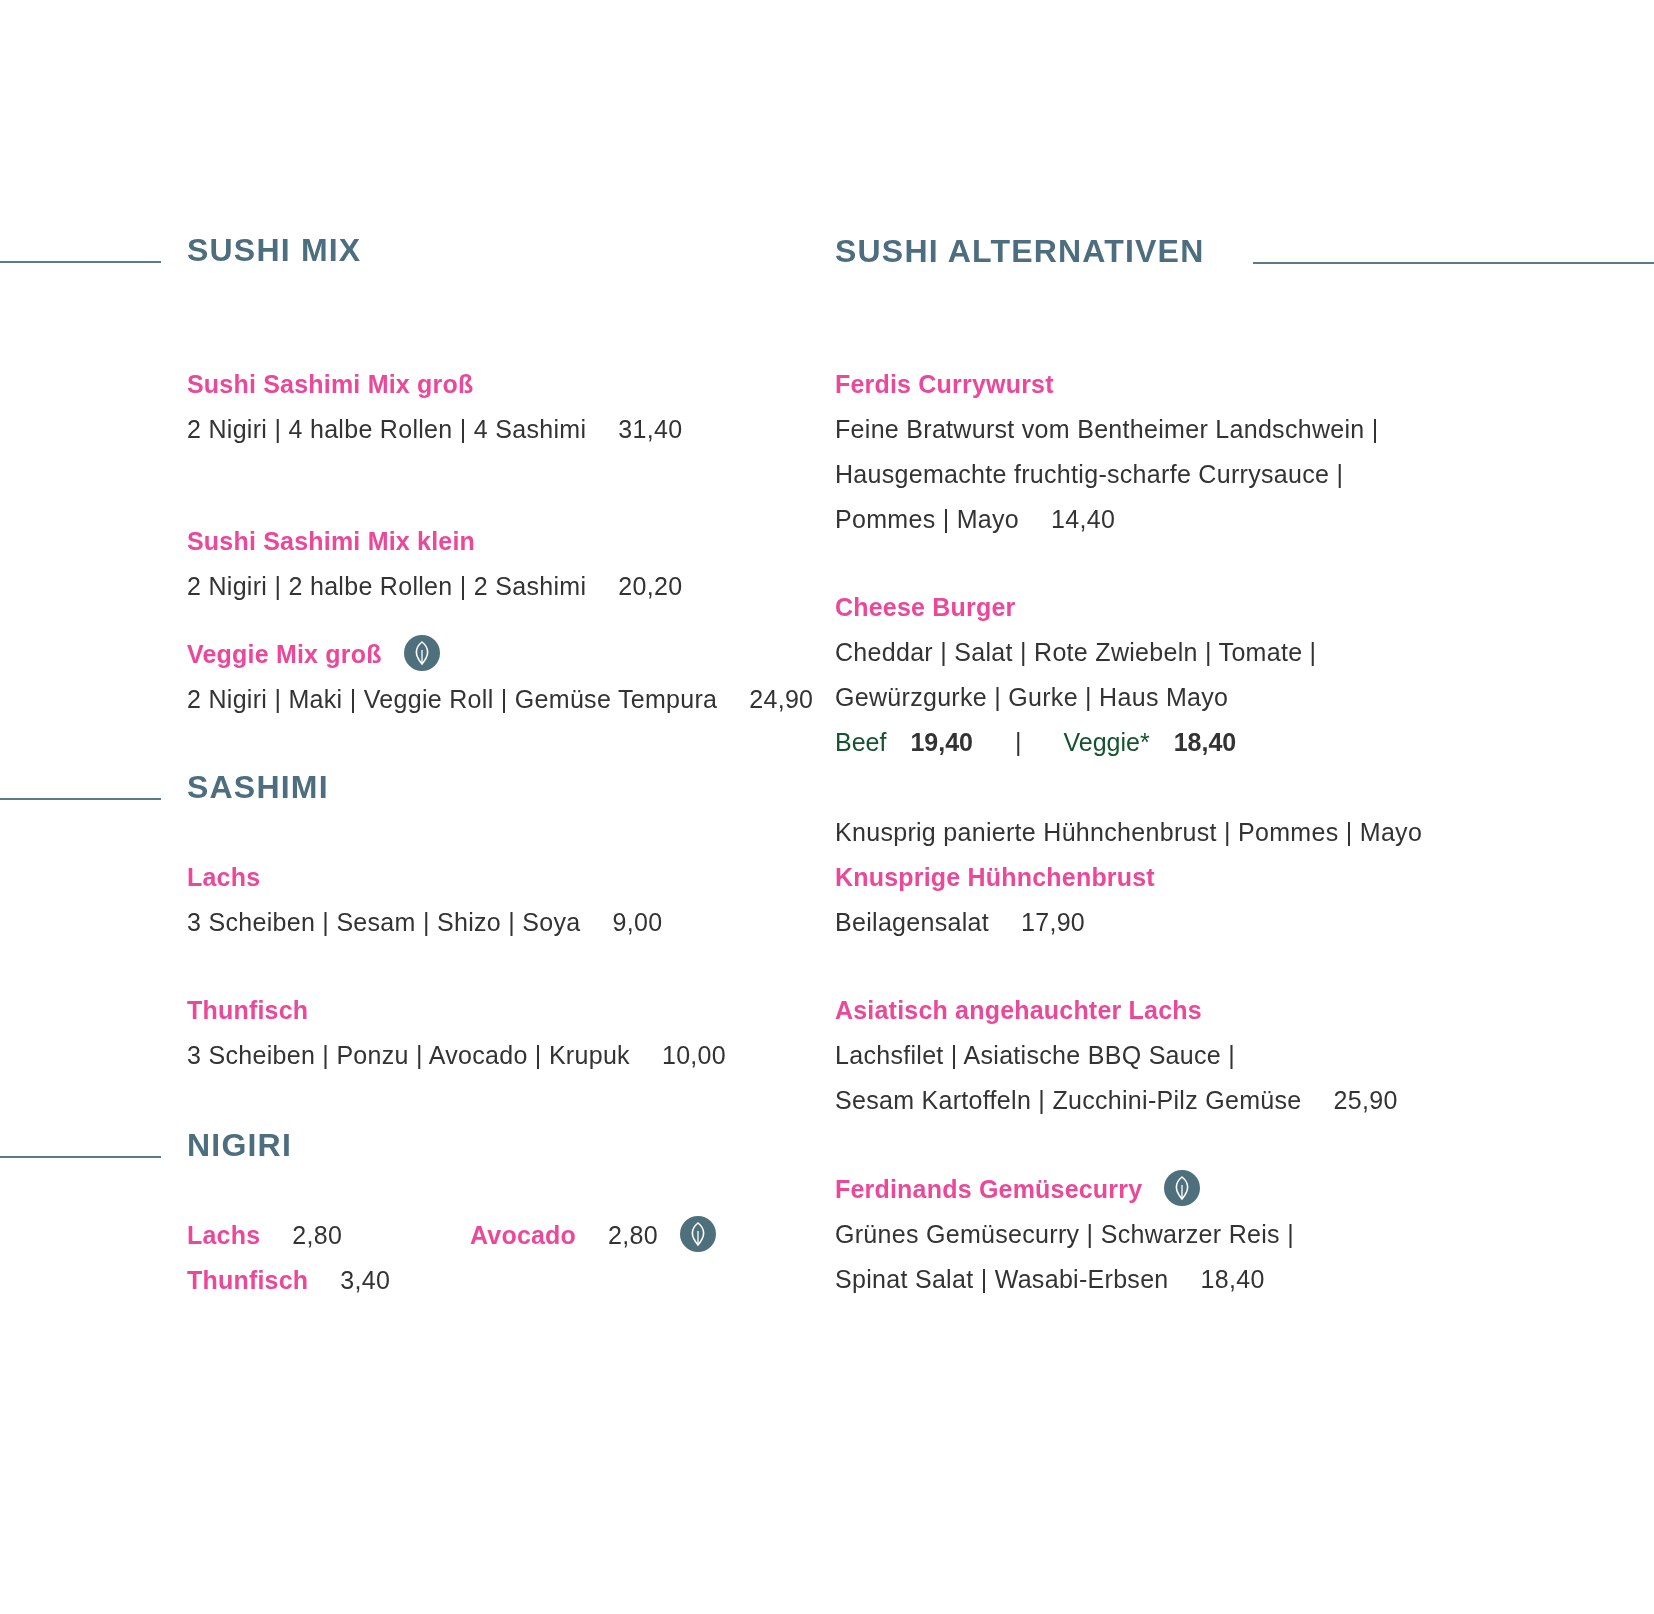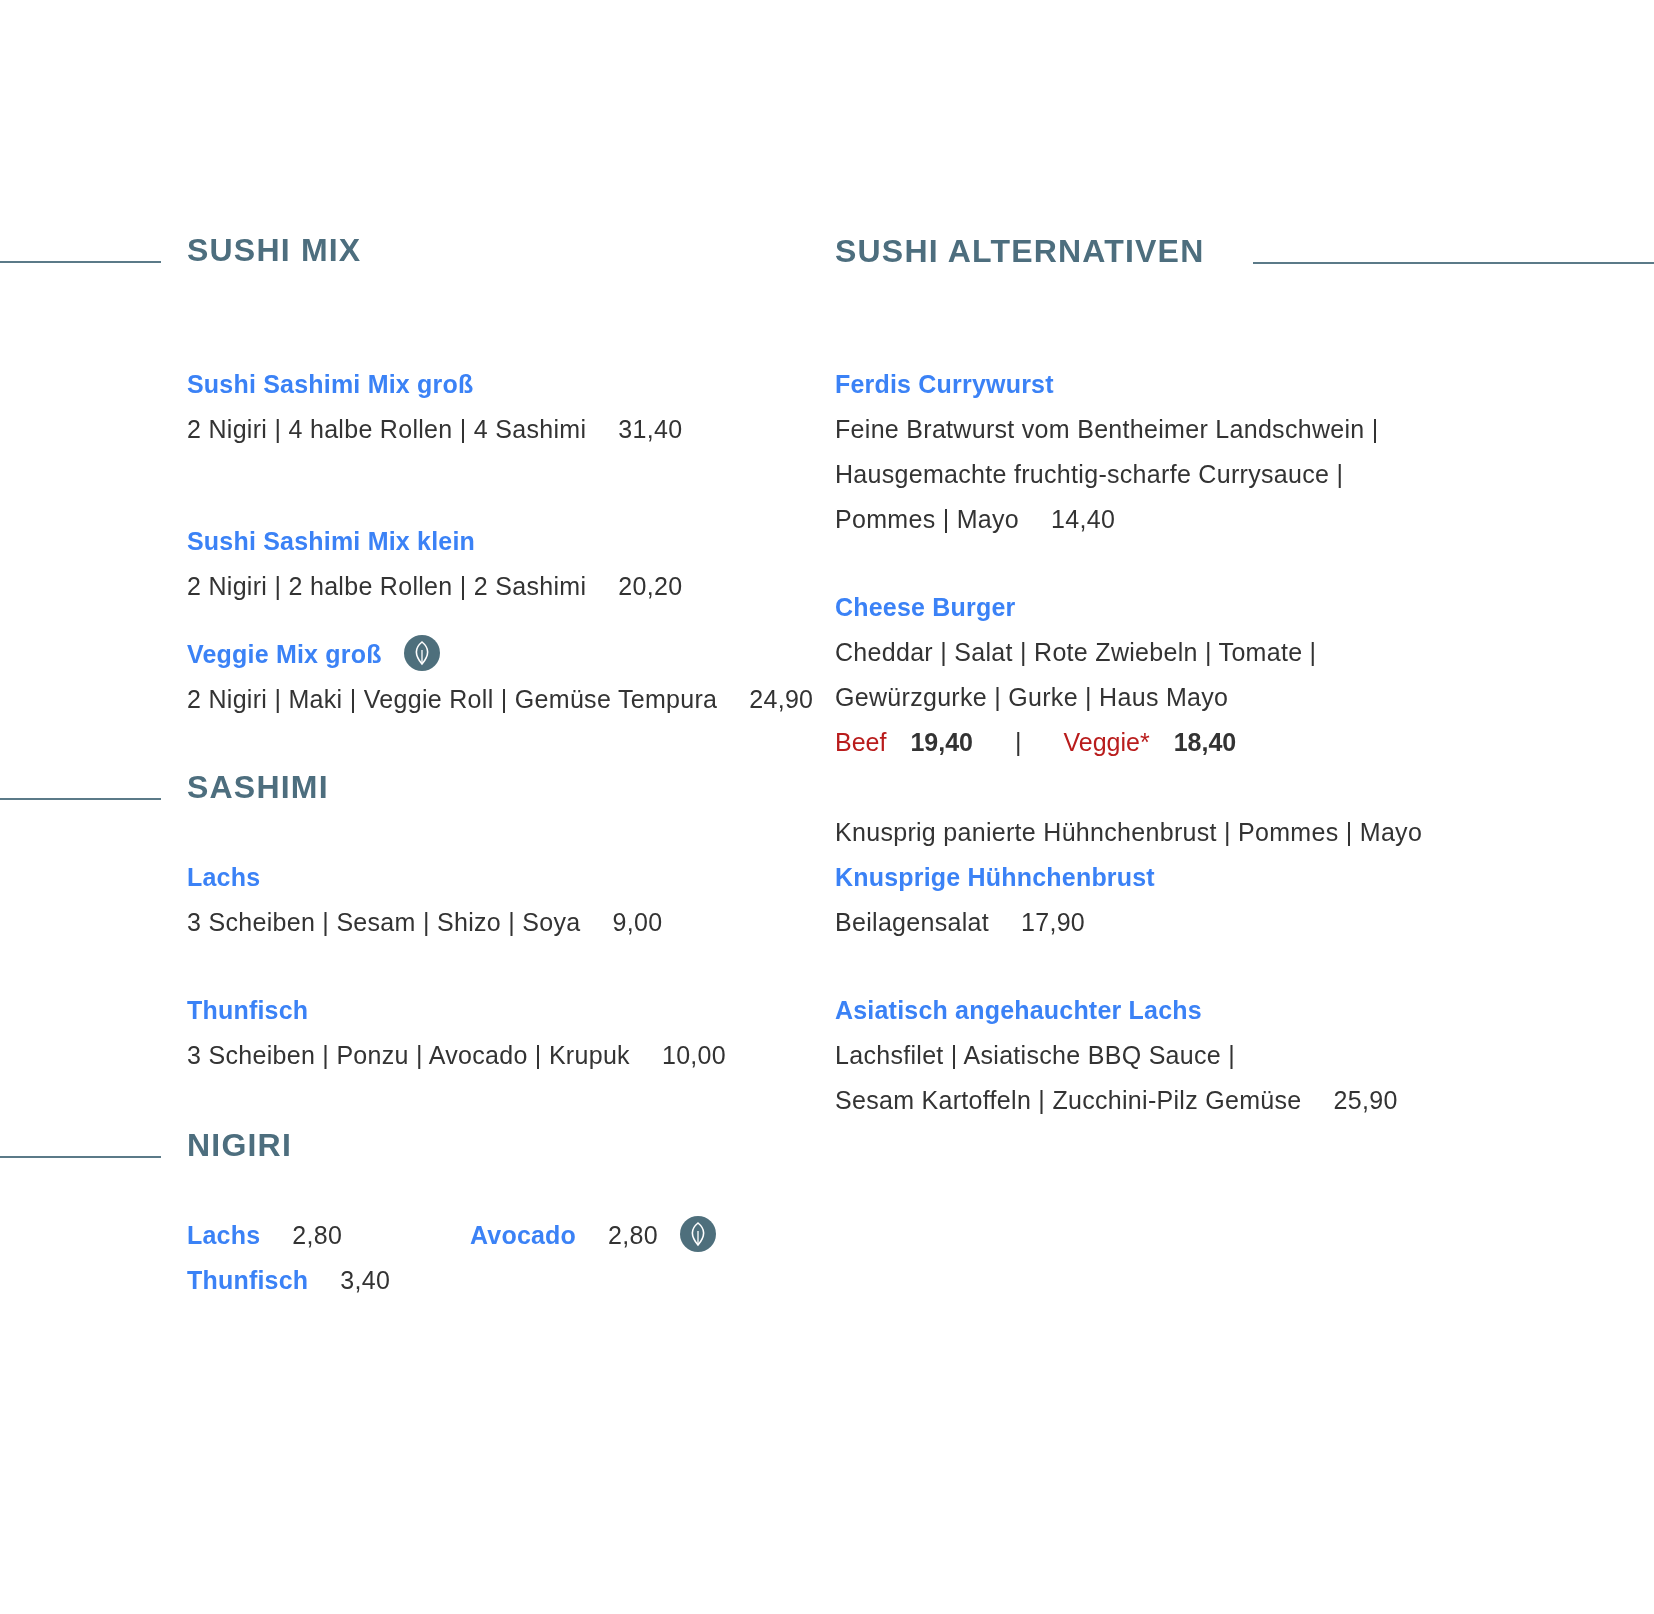--- a/index.html
+++ b/index.html
@@ -18,30 +18,30 @@
   .col{position:absolute;top:0;height:100%;}
   .col-left{left:187px;width:660px;}
   .col-right{left:835px;width:700px;}
   .sec-title{
     position:absolute;left:0;margin:0;
     font-size:32px;font-weight:700;letter-spacing:1.2px;
     color:#4d6e7e;line-height:36px;white-space:nowrap;
   }
   .item{position:absolute;left:0;white-space:nowrap;}
   .line{line-height:45px;font-size:25px;white-space:nowrap;}
-  .name{font-weight:700;color:#3b82f6;letter-spacing:0.2px;}
+  .name{font-weight:700;color:#ec4899;letter-spacing:0.2px;}
   .desc{font-weight:400;color:#333333;letter-spacing:0.3px;margin-top:20px;}
   .price{font-weight:400;color:#333333;letter-spacing:0.3px;margin-left:32px;}
   .vicon{
     width:36px;height:36px;vertical-align:middle;
     margin-left:22px;margin-top:-6px;
   }
   .variant-line .vprice{margin-left:24px;color:#333;font-weight:700;}
   .variant-line .vsep{margin-left:42px;margin-right:42px;color:#333;font-weight:400;}
-  .variant-line .vlabel{color:#b91c1c;font-weight:400;}
+  .variant-line .vlabel{color:#14532d;font-weight:400;}
   .nigiri-cell-1{display:inline-block;width:283px;}
 </style>
 </head>
 <body>
 
 <div class="page">
 
   <div class="rule" style="top:261px;left:0;width:161px;"></div>
   <div class="rule" style="top:262px;left:1253px;width:401px;"></div>
   <div class="rule" style="top:798px;left:0;width:161px;"></div>
@@ -126,16 +126,27 @@
       <div class="line"><span class="name">Knusprige Hühnchenbrust</span></div>
       <div class="line"><span class="desc">Beilagensalat</span><span class="price">17,90</span></div>
     </div>
 
     <div class="item" style="top:988px;">
       <div class="line"><span class="name">Asiatisch angehauchter Lachs</span></div>
       <div class="line"><span class="desc">Lachsfilet | Asiatische BBQ Sauce |</span></div>
       <div class="line"><span class="desc">Sesam Kartoffeln | Zucchini-Pilz Gemüse</span><span class="price">25,90</span></div>
     </div>
 
+    <div class="item" style="top:1167px;">
+      <div class="line">
+        <span class="name">Ferdinands Gemüsecurry</span><svg class="vicon" viewBox="0 0 36 36">
+            <circle cx="18" cy="18" r="18" fill="#4e6f7c"></circle>
+            <path d="M18 7 C25.5 13 25.5 20 18 29 C10.5 20 10.5 13 18 7 Z" fill="none" stroke="#ffffff" stroke-width="1.6"></path>
+            <path d="M18 15 L18 29" fill="none" stroke="#ffffff" stroke-width="1.3"></path>
+          </svg>
+      </div>
+      <div class="line"><span class="desc">Grünes Gemüsecurry | Schwarzer Reis |</span></div>
+      <div class="line"><span class="desc">Spinat Salat | Wasabi-Erbsen</span><span class="price">18,40</span></div>
+    </div>
 
   </div>
 
 </div>
 
 </body></html>

